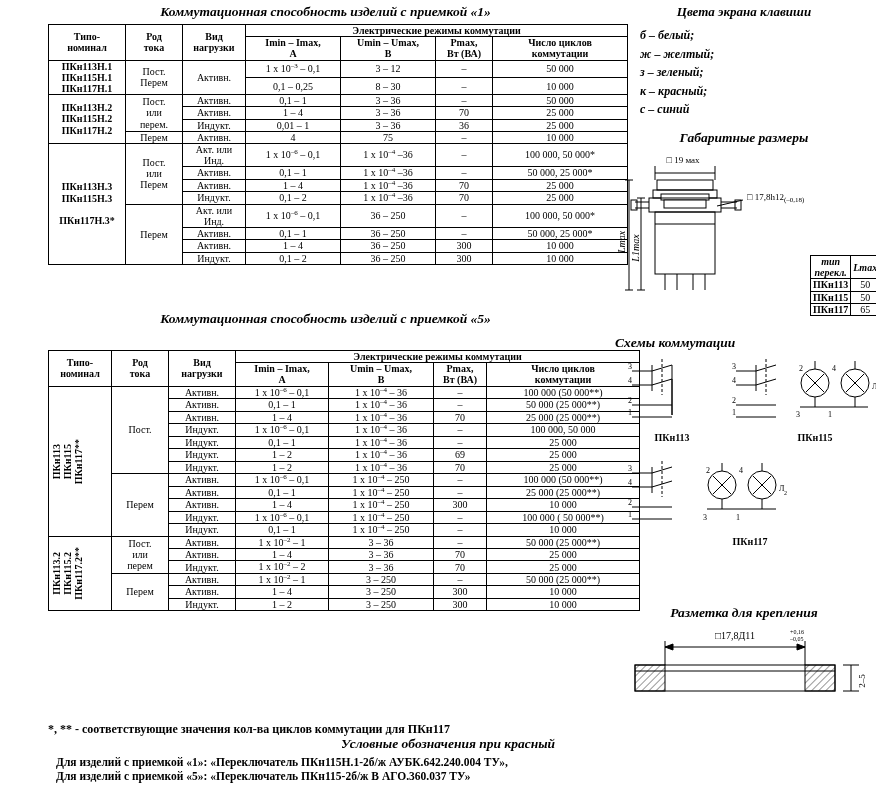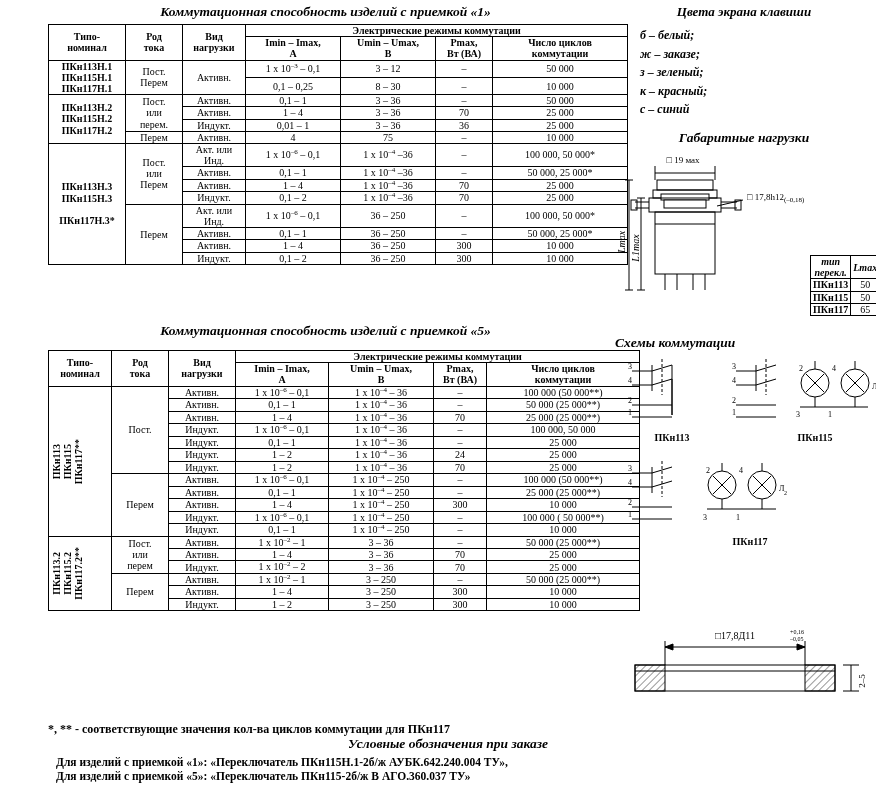--- a/index.html
+++ b/index.html
@@ -34,21 +34,21 @@
     transform:rotate(180deg);
     white-space:nowrap;
     font-weight:bold;
     font-size:10px;
   }
   sup{font-size:7px;vertical-align:super;}
 
   
   #title1{position:absolute;left:48px;top:4px;width:555px;}
   #tableA{position:absolute;left:48px;top:24px;}
-  #title2{position:absolute;left:48px;top:323px;width:555px;}
+  #title2{position:absolute;left:48px;top:311px;width:555px;}
   #tableB{position:absolute;left:48px;top:350px;}
 
   #footnote{position:absolute;left:48px;top:722px;font-size:12px;font-weight:bold;}
   #orderTitle{position:absolute;left:48px;top:736px;width:800px;text-align:center;font-weight:bold;font-style:italic;font-size:13.5px;}
   #orderLines{position:absolute;left:56px;top:756px;font-size:11.5px;font-weight:bold;}
   #orderLines div{margin-bottom:2px;}
 
   
   #colorsTitle{position:absolute;left:615px;top:4px;width:258px;text-align:center;font-weight:bold;font-style:italic;font-size:13px;}
   #colorsList{position:absolute;left:640px;top:26px;font-size:12px;font-weight:bold;font-style:italic;line-height:1.55;}
@@ -248,21 +248,21 @@
       <td>Индукт.</td>
       <td>0,1 – 1</td>
       <td>1 х 10<sup>–4</sup> – 36</td>
       <td>–</td>
       <td>25 000</td>
     </tr>
     <tr>
       <td>Индукт.</td>
       <td>1 – 2</td>
       <td>1 х 10<sup>–4</sup> – 36</td>
-      <td>24</td>
+      <td>69</td>
       <td>25 000</td>
     </tr>
     <tr>
       <td>Индукт.</td>
       <td>1 – 2</td>
       <td>1 х 10<sup>–4</sup> – 36</td>
       <td>70</td>
       <td>25 000</td>
     </tr>
 
@@ -347,36 +347,36 @@
       <td>Индукт.</td>
       <td>1 – 2</td>
       <td>3 – 250</td>
       <td>300</td>
       <td>10 000</td>
     </tr>
   </tbody>
     </table>
 
   <div id="footnote">*, ** - соответствующие значения кол-ва циклов коммутации для ПКн117</div>
-  <div id="orderTitle">Условные обозначения при заказе</div>
+  <div id="orderTitle">Условные обозначения при красный</div>
   <div id="orderLines">
     <div>Для изделий с приемкой «1»:  «Переключатель ПКн115Н.1-2б/ж  АУБК.642.240.004 ТУ»,</div>
     <div>Для изделий с приемкой «5»:  «Переключатель ПКн115-2б/ж В АГО.360.037 ТУ»</div>
   </div>
 
   <div id="colorsTitle">Цвета экрана клавиши</div>
   <div id="colorsList">
     <div>б – белый;</div>
-    <div>ж – заказе;</div>
+    <div>ж – желтый;</div>
     <div>з – зеленый;</div>
     <div>к – красный;</div>
     <div>с – синий</div>
   </div>
 
-  <div id="dimTitle">Габаритные нагрузки</div>
+  <div id="dimTitle">Габаритные размеры</div>
   <div id="dimBlock">
     <svg width="258" height="180" viewBox="0 0 258 180">
       <g stroke="#000" fill="none" stroke-width="1">
 
         <line x1="40" y1="16" x2="40" y2="30"></line>
         <line x1="100" y1="16" x2="100" y2="30"></line>
         <line x1="40" y1="23" x2="100" y2="23"></line>
 
         <rect x="42" y="30" width="56" height="10"></rect>
         <rect x="38" y="40" width="64" height="8"></rect>
@@ -522,20 +522,21 @@
         <text x="93" y="165" stroke="none" fill="#000">3</text>
         <text x="126" y="165" stroke="none" fill="#000">1</text>
 
         <text x="140" y="190" stroke="none" fill="#000" font-size="10" font-weight="bold" text-anchor="middle">ПКн117</text>
       </g>
       <text x="267" y="38" font-size="6" fill="#000">1</text>
       <text x="174" y="140" font-size="6" fill="#000">2</text>
     </svg>
   </div>
 
+  <div id="markTitle">Разметка для крепления</div>
   <div id="markBlock">
     <svg width="258" height="90" viewBox="0 0 258 90">
       <defs>
         <pattern id="hatch" width="5" height="5" patternTransform="rotate(45)" patternUnits="userSpaceOnUse">
           <line x1="0" y1="0" x2="0" y2="5" stroke="#000" stroke-width="0.8"></line>
         </pattern>
       </defs>
       <g stroke="#000" fill="none" stroke-width="1">
 
         <rect x="20" y="40" width="200" height="26"></rect>

